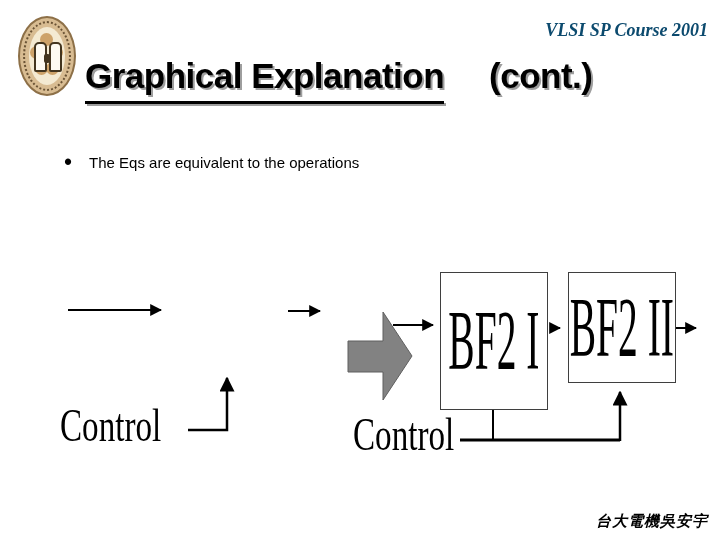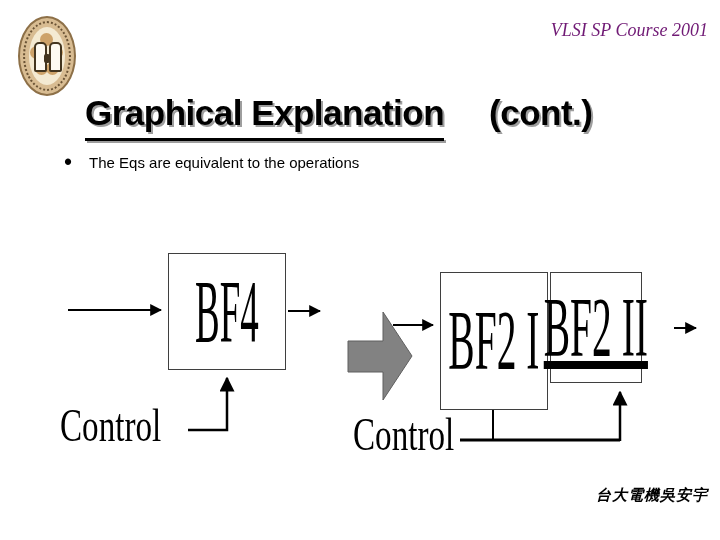--- a/index.html
+++ b/index.html
@@ -9,22 +9,22 @@
     background: #ffffff;
     overflow: hidden;
     font-family: "Liberation Sans", sans-serif;
     color: #000;
   }
 
   
   .course {
     position: absolute; top: 20px; right: 12px;
     font-family: "Liberation Serif", serif;
-    font-style: italic; font-weight: normal;
-    font-size: 18px; color: #701a75;
+    font-style: italic; font-weight: bold;
+    font-size: 18px; color: #0c4a6e;
   }
 
   .title-row {
     position: absolute; left: 85px; top: 56px;
     white-space: nowrap;
     font-weight: bold; font-size: 35px;
     letter-spacing: -0.5px;
   }
   .title-main {
     position: relative; display: inline-block;
@@ -32,21 +32,20 @@
     padding-bottom: 8px;
   }
   .title-main::after {
     content: ""; position: absolute; left: 0; right: 0; bottom: 0;
     height: 3px; background: #000;
     box-shadow: 2px 2px 0 var(--shadow-gray, #9e9e9e);
   }
   .title-cont {
     display: inline-block; margin-left: 45px;
     text-shadow: 2px 2px 0 var(--shadow-gray, #9e9e9e);
-    margin-top: 37px;
   }
 
   
   .bullet { position: absolute; left: 64px; top: 146px; display: flex; }
   .bullet-marker { font-size: 23px; line-height: 33px; margin-right: 17px; }
   .bullet-text { font-size: 15px; line-height: 33px; }
 
   
   .seal { position: absolute; left: 18px; top: 16px; width: 58px; height: 80px; }
   .seal-outer { position: absolute; inset: 0; border-radius: 50%;
@@ -75,35 +74,35 @@
   .dbox {
     position: absolute; box-sizing: border-box;
     border: 1.5px solid #3f3f3f; background: #fff;
     display: flex; align-items: center; justify-content: center;
     font-family: "Liberation Serif", serif;
   }
   .dbox .lbl { white-space: nowrap; line-height: 1; }
   .box-bf4 { left: 168px; top: 253px; width: 118px; height: 117px; }
   .box-bf4 .lbl { font-size: 88px; transform: scaleX(0.42); }
   .box-bf2a { left: 440px; top: 272px; width: 108px; height: 138px; }
-  .box-bf2b { left: 550px; top: 272px; width: 92px; height: 111px; text-decoration: underline; }
+  .box-bf2b { left: 568px; top: 272px; width: 108px; height: 111px; }
   .box-bf2a .lbl, .box-bf2b .lbl { font-size: 84px; transform: scaleX(0.47); }
 
   .ctrl-label {
     position: absolute;
     font-family: "Liberation Serif", serif;
     font-size: 46px; line-height: 1; white-space: nowrap;
     transform: scaleX(0.72); transform-origin: left top;
   }
   .ctrl-left  { left: 60px;  top: 403px; }
   .ctrl-right { left: 353px; top: 412px; }
 
   
   .footer-sig {
-    position: absolute; right: 12px; top: 486px;
+    position: absolute; right: 12px; top: 512px;
     font-weight: bold; font-style: italic;
     font-size: 15px; letter-spacing: 1px;
   }
 </style>
 </head>
 <body>
 
 <div class="slide">
 
   <div class="seal">
@@ -147,23 +146,20 @@
     <polygon points="348,341 383,341 383,312 412,356 383,400 383,372 348,372" fill="#828282" stroke="#5f5f5f" stroke-width="1"></polygon>
 
     <path d="M393 325 H433" stroke="#000" stroke-width="2" marker-end="url(#ah)"></path>
     <path d="M550 328 H560" stroke="#000" stroke-width="2" marker-end="url(#ah)"></path>
     <path d="M674 328 H696" stroke="#000" stroke-width="2" marker-end="url(#ah)"></path>
     <path d="M460 440 H620" stroke="#000" stroke-width="3"></path>
     <path d="M493 441 V392" stroke="#000" stroke-width="2" marker-end="url(#ah)"></path>
     <path d="M620 441 V392" stroke="#000" stroke-width="2.5" marker-end="url(#ah)"></path>
   </svg>
 
-  <div class="dbox box-bf4">
-    <span class="lbl">BF4</span>
-  </div>
   <div class="dbox box-bf2a">
     <span class="lbl">BF2 I</span>
   </div>
   <div class="dbox box-bf2b">
     <span class="lbl">BF2 II</span>
   </div>
 
   <div class="ctrl-label ctrl-left">Control</div>
   <div class="ctrl-label ctrl-right">Control</div>
 

